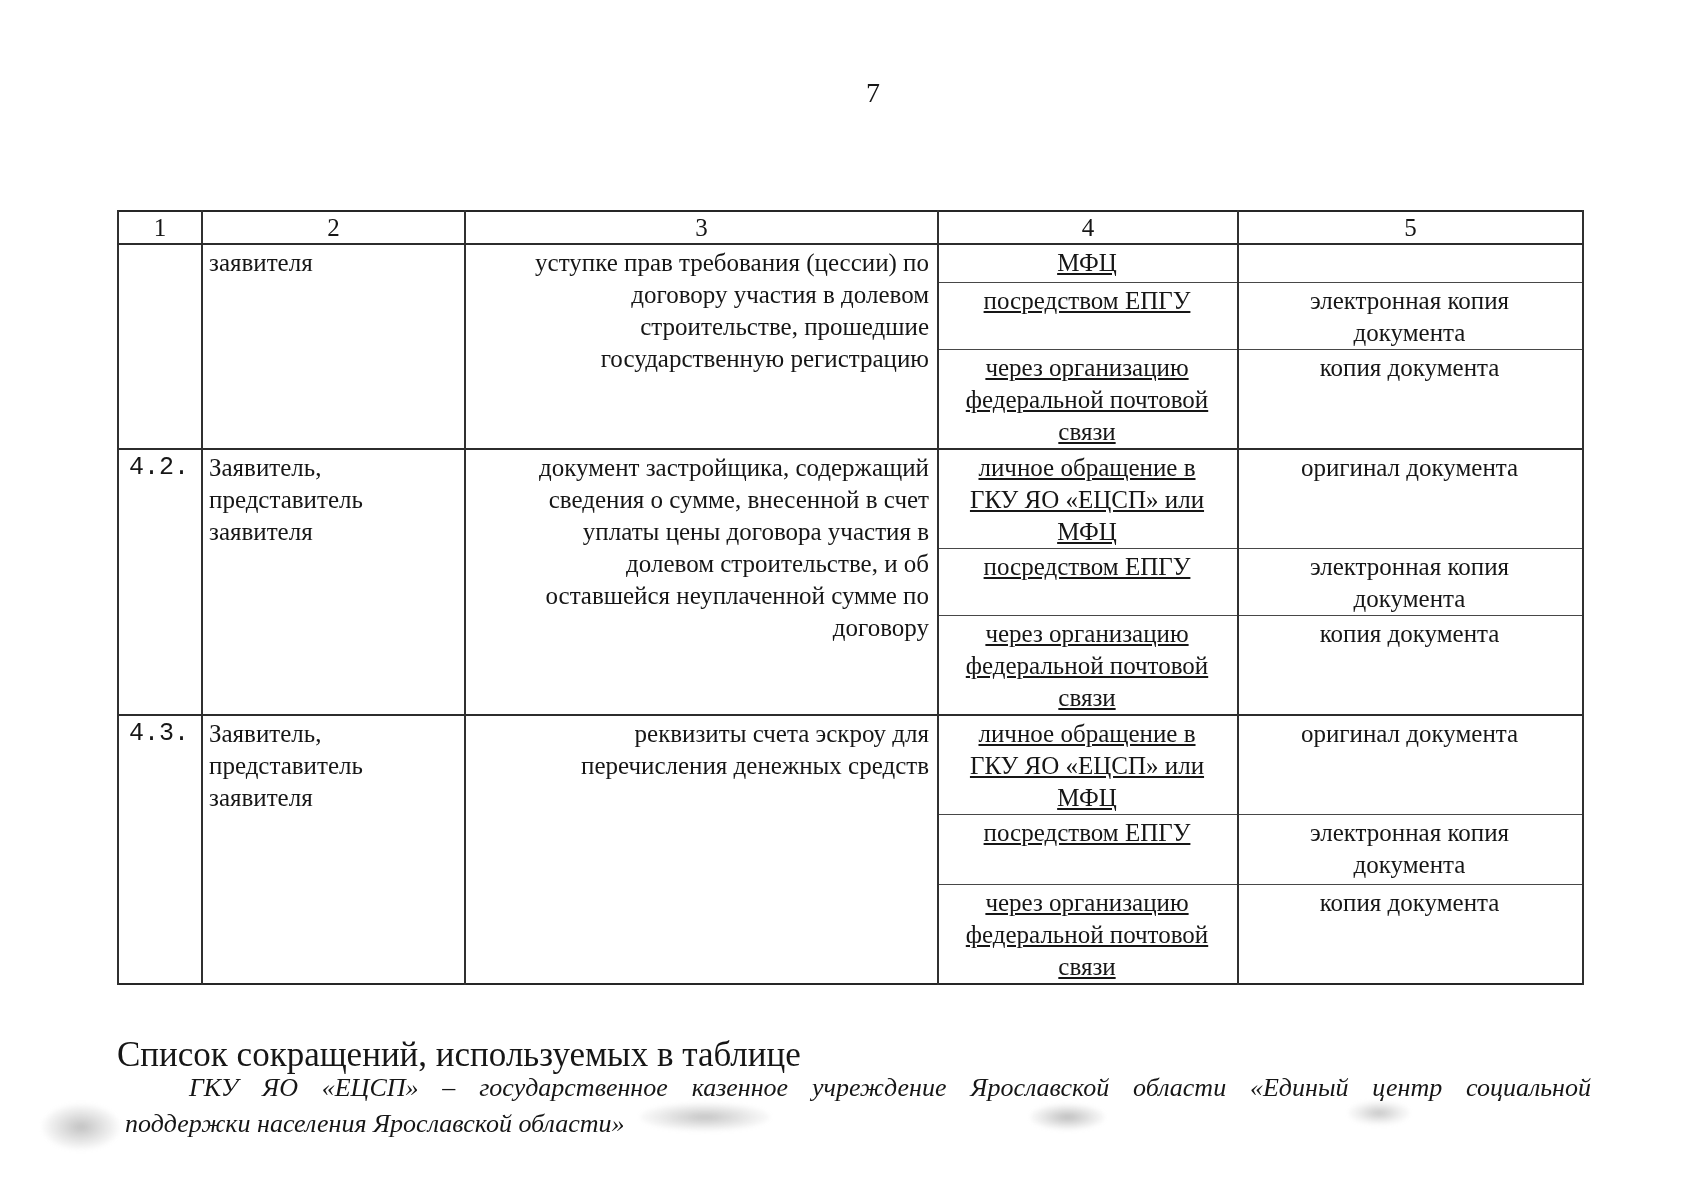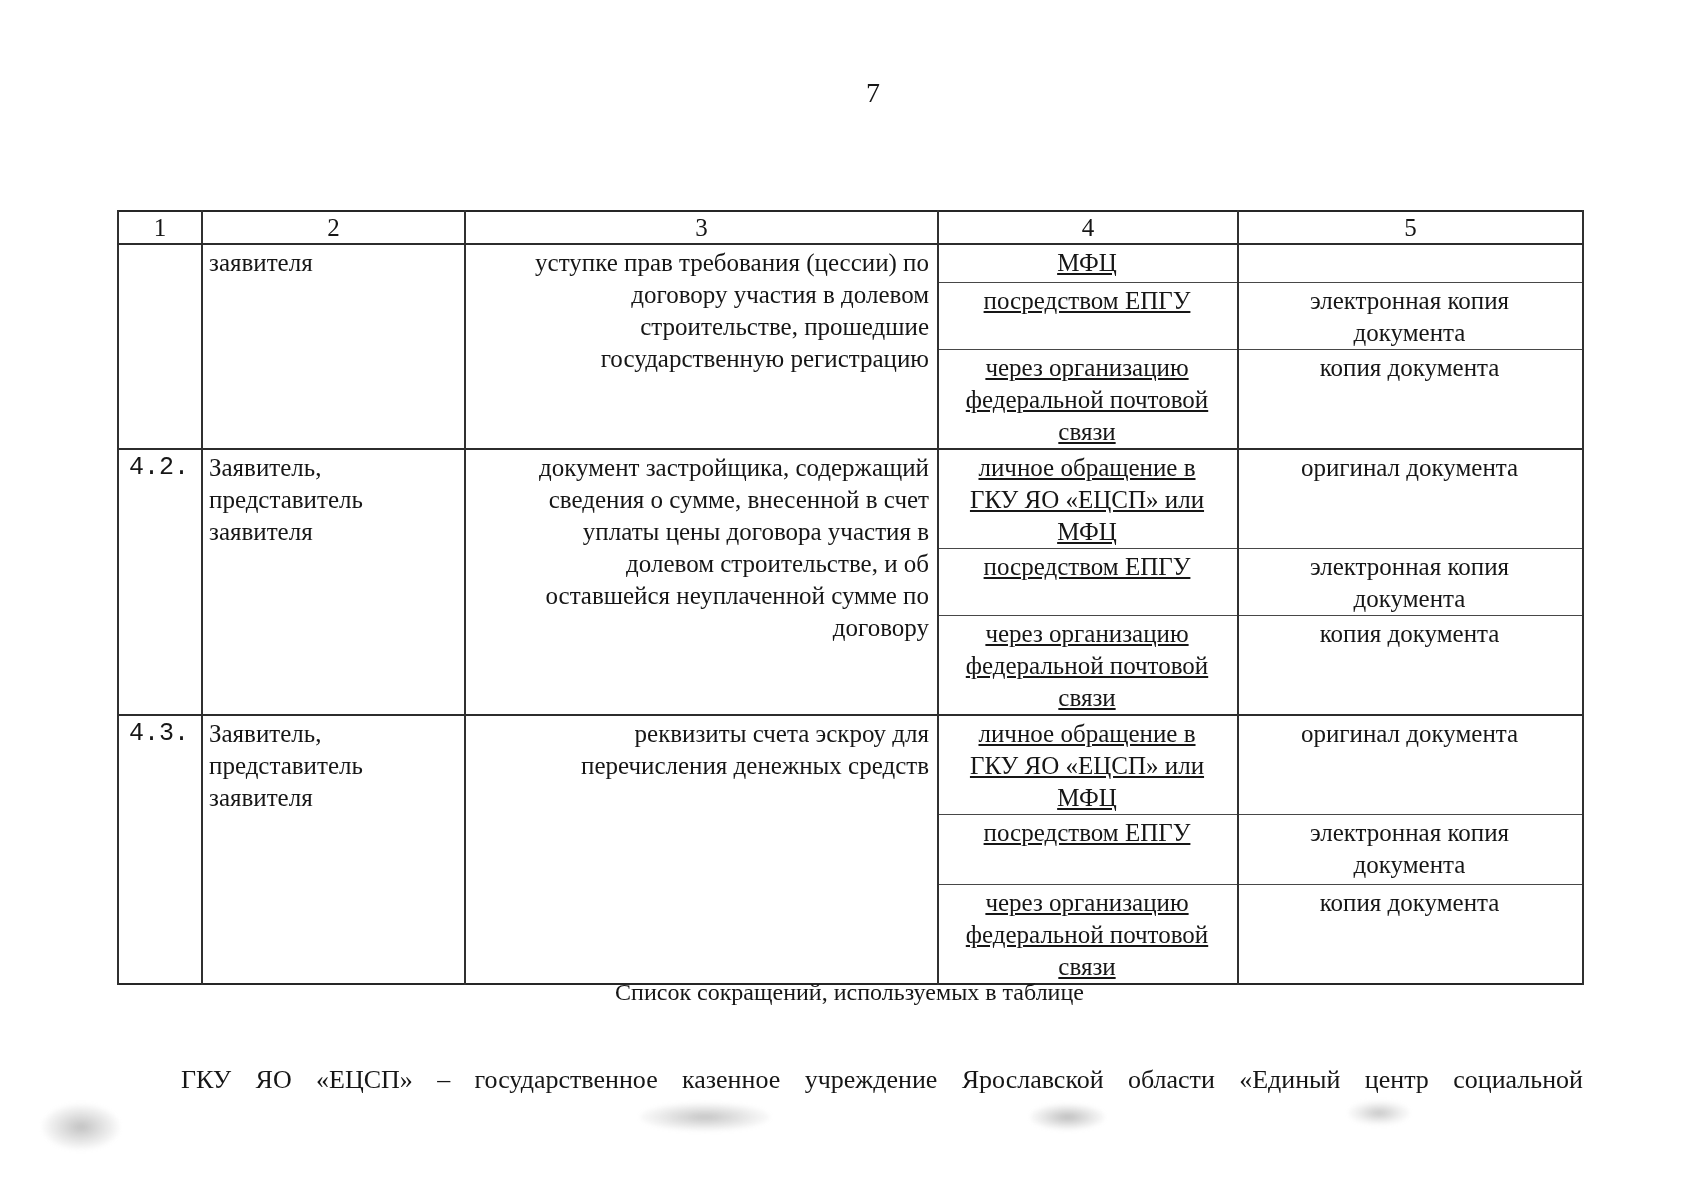--- a/index.html
+++ b/index.html
@@ -64,36 +64,36 @@
   tr.rh38  { height: 38px; }
   tr.rh65  { height: 65px; }
   tr.rh70  { height: 70px; }
   tr.rh95  { height: 95px; }
   tr.rh97  { height: 97px; }
   tr.rh98  { height: 98px; }
   tr.rh100 { height: 100px; }
 
   .abbr-title {
     position: absolute;
-    top: 976px;
+    top: 1038px;
     left: 117px;
     width: 1465px;
-    text-align: center;
-    font-size: 24px;
+    font-size: 35px;
     line-height: 33px;
   }
 
   .abbr-paragraph {
     position: absolute;
     top: 1062px;
     left: 117px;
     width: 1466px;
-    margin: 0;
+    margin: 8px;
     font-size: 26px;
     line-height: 36px;
+    font-style: italic;
   }
   .abbr-line1 {
     display: block;
     padding-left: 64px;
     text-align: justify;
     text-align-last: justify;
   }
   .abbr-line2 {
     display: block;
     text-align: left;
@@ -218,18 +218,19 @@
 связи</td>
       <td class="cell-form">копия документа</td>
     </tr>
   </tbody>
 </table>
 
 <div class="abbr-title">Список сокращений, используемых в таблице</div>
 
 <p class="abbr-paragraph">
   <span class="abbr-line1">ГКУ ЯО «ЕЦСП» – государственное казенное учреждение Ярославской области «Единый центр социальной</span>
+  <span class="abbr-line2">поддержки населения Ярославской области»</span>
 </p>
 
 <div class="smudge smudge-1"></div>
 <div class="smudge smudge-2"></div>
 <div class="smudge smudge-3"></div>
 <div class="smudge smudge-4"></div>
 
 </body></html>

